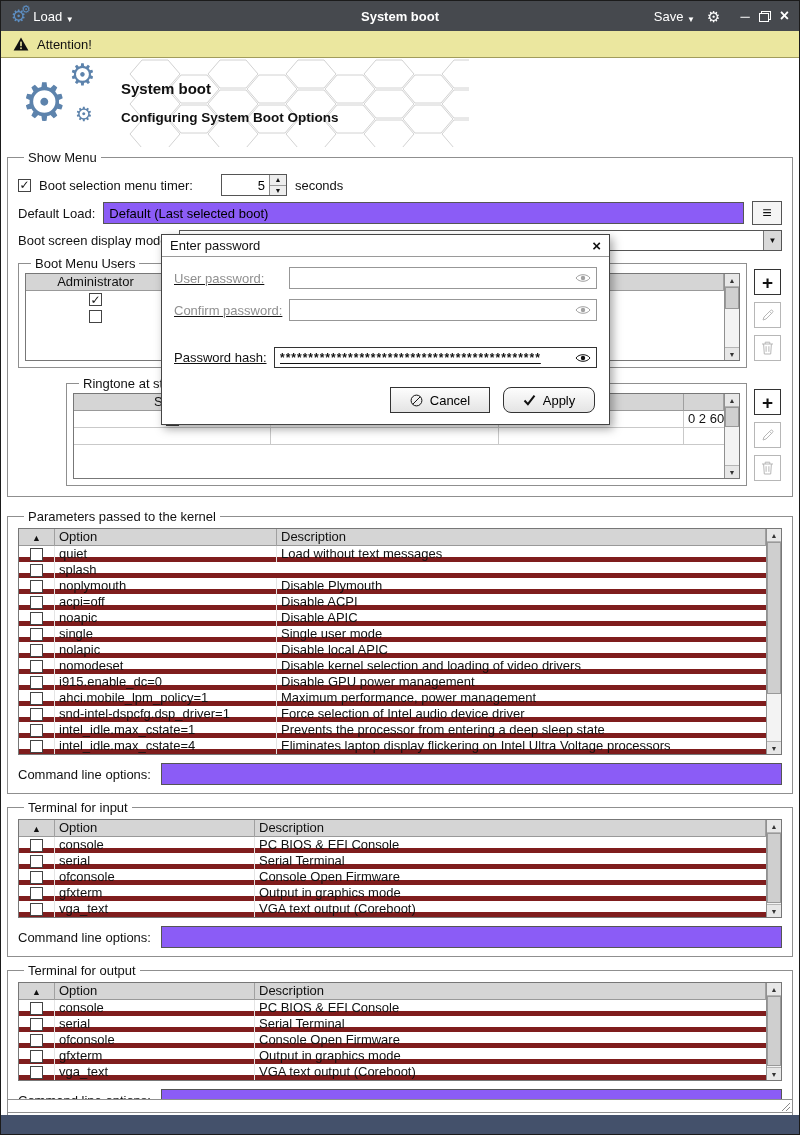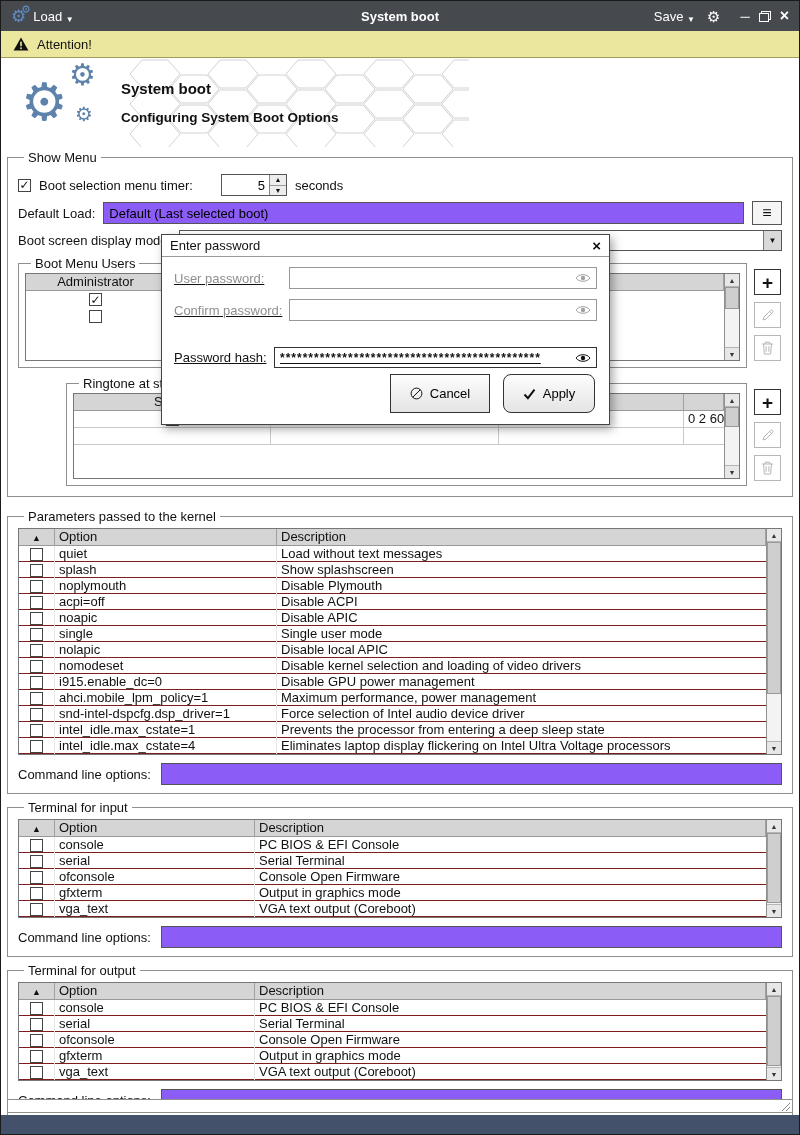--- a/index.html
+++ b/index.html
@@ -59,21 +59,21 @@
   .tool-btn { width:27px; height:26px; border:1px solid #333; background:#fff; display:flex; align-items:center; justify-content:center; color:#111; }
   .tool-btn.plus { font-size:19px; font-weight:bold; line-height:1; }
   .tool-btn.disabled { border-color:#b7b7b7; color:#b7b7b7; }
   
   .dtable { display:flex; border:1px solid #777; background:#fff; overflow:hidden; }
   .dcols { flex:1; display:flex; flex-direction:column; overflow:hidden; }
   .dhead { background:#d5d5d5; border-bottom:1px solid #999; height:17px; display:grid; align-items:center; }
   .dhead .hc { border-right:1px solid #a0a0a0; height:17px; line-height:16px; padding:0 4px; overflow:hidden; white-space:nowrap; }
   .dhead .hc.center { text-align:center; padding:0; }
   .sort-arrow { font-size:9px; }
-  .drow { display:grid; align-items:center; height:16px; border-bottom:1px solid #7f1d1d; }
+  .drow { display:grid; align-items:center; height:16px; border-bottom:5px solid #7f1d1d; }
   .drow .c { padding:0 4px; white-space:nowrap; overflow:hidden; border-right:1px solid #e4e4e4; height:16px; line-height:15px; }
   .drow .c.center { display:flex; align-items:center; justify-content:center; border-right:1px solid #e4e4e4; padding:0; }
   .drow .c:last-child { border-right:none; }
   .urow { height:17px; }
   .g-users { grid-template-columns:140px 190px 190px 1fr; }
   .g-ring  { grid-template-columns:197px 228px 185px 1fr; }
   .g-kern  { grid-template-columns:36px 222px 1fr; }
   .g-term  { grid-template-columns:36px 200px 1fr; }
   .ring-row .c, .ring-empty .c { border-right:1px solid #c9c9c9; }
   .ring-row, .ring-empty { border-bottom:1px solid #c9c9c9; }
@@ -98,21 +98,21 @@
   .dim { color:#8f8f8f; }
   .pw-wrap { flex:1; height:22px; border:1px solid #979797; display:flex; align-items:center; padding:0 5px; gap:4px; background:#fff; }
   .pw-wrap input { flex:1; border:none; outline:none; font:inherit; min-width:0; }
   .eye { color:#a2a2a2; display:flex; flex:0 0 auto; }
   .hash-row { margin-top:26px; }
   .hash-label { width:100px; }
   .hash-wrap { border-color:#333; height:21px; }
   .hash-value { flex:1; font-weight:bold; letter-spacing:1px; font-size:12px; overflow:hidden; white-space:nowrap; }
   .eye.dark { color:#111; }
   .dlg-buttons { position:absolute; right:14px; bottom:11px; display:flex; gap:13px; }
-  .dlg-btn { min-width:100px; height:39px; border:1px solid #333; background:linear-gradient(#fdfdfd,#e4e4e4);
+  .dlg-btn { min-width:100px; height:26px; border:1px solid #333; background:linear-gradient(#fdfdfd,#e4e4e4);
              display:flex; align-items:center; justify-content:center; gap:7px; font:inherit; }
   
   .statusbar { position:absolute; left:6px; right:6px; bottom:21px; height:14px; border:1px solid #8f8f8f; background:#fff; }
   .grip { position:absolute; right:1px; bottom:0; }
   .footer { position:absolute; left:0; right:0; bottom:0; height:19px; background:#44516b; }
 </style>
 </head>
 <body>
 
 <div class="window">
@@ -350,21 +350,20 @@
               </span>
               <span class="c">quiet</span>
               <span class="c">Load without text messages</span>
             </div>
 
             <div class="drow g-kern">
               <span class="c center">
                 <span class="cb"></span>
               </span>
               <span class="c">splash</span>
-              <span class="c">Show splashscreen</span>
             </div>
 
             <div class="drow g-kern">
               <span class="c center">
                 <span class="cb"></span>
               </span>
               <span class="c">noplymouth</span>
               <span class="c">Disable Plymouth</span>
             </div>
 

